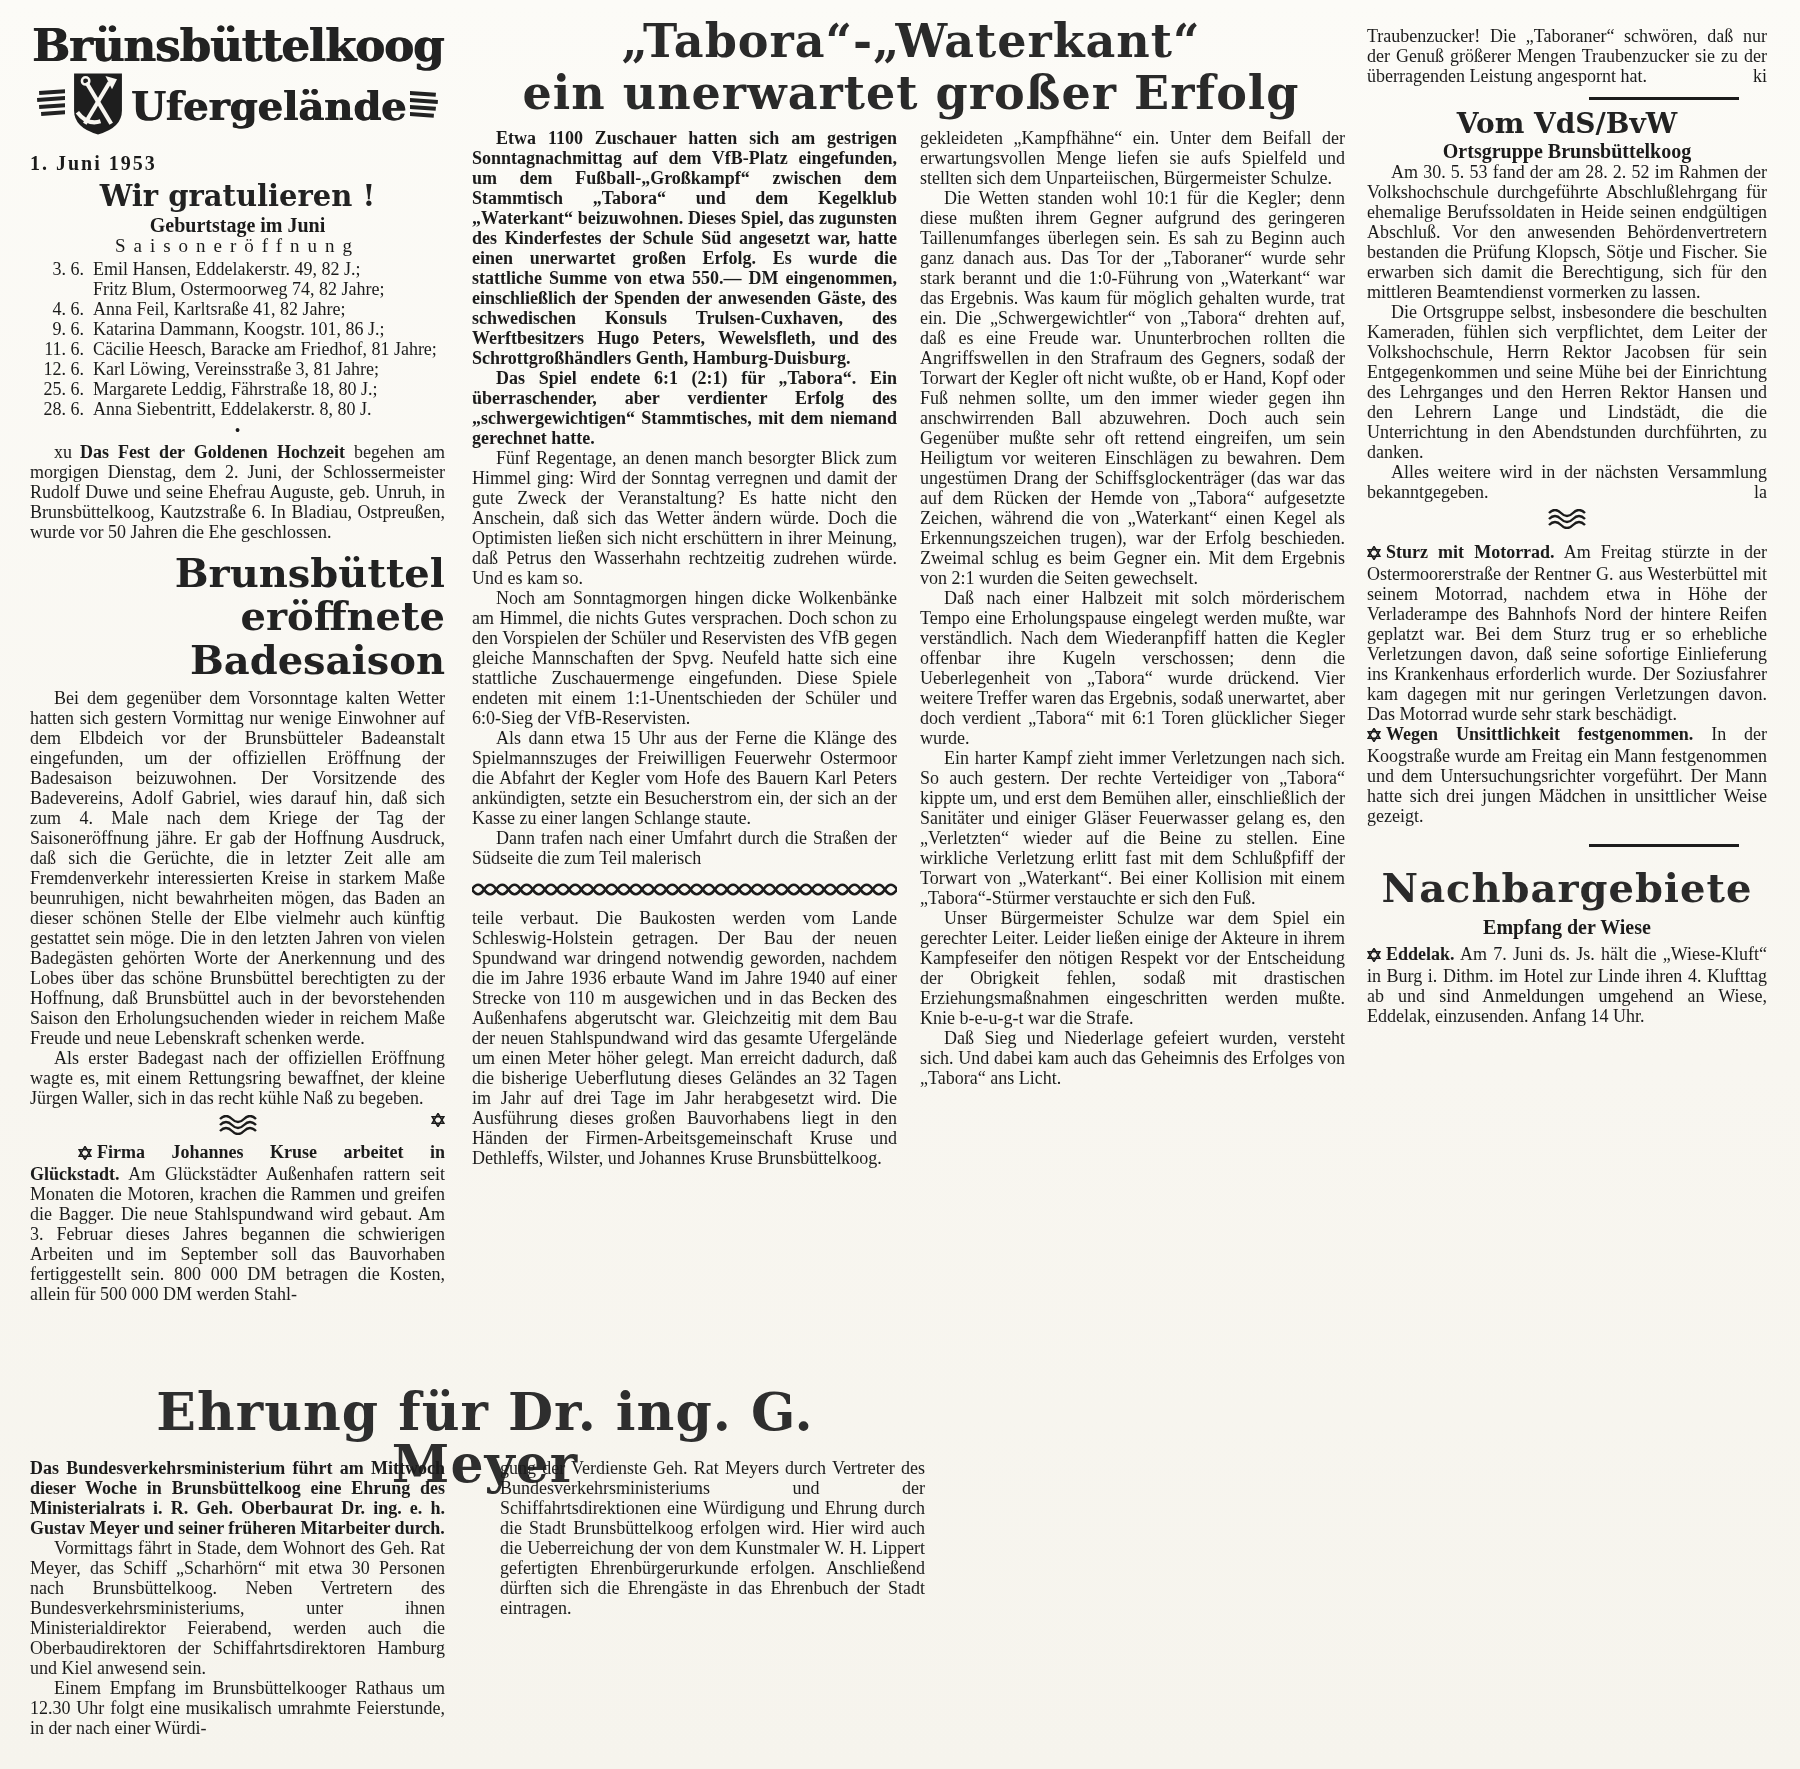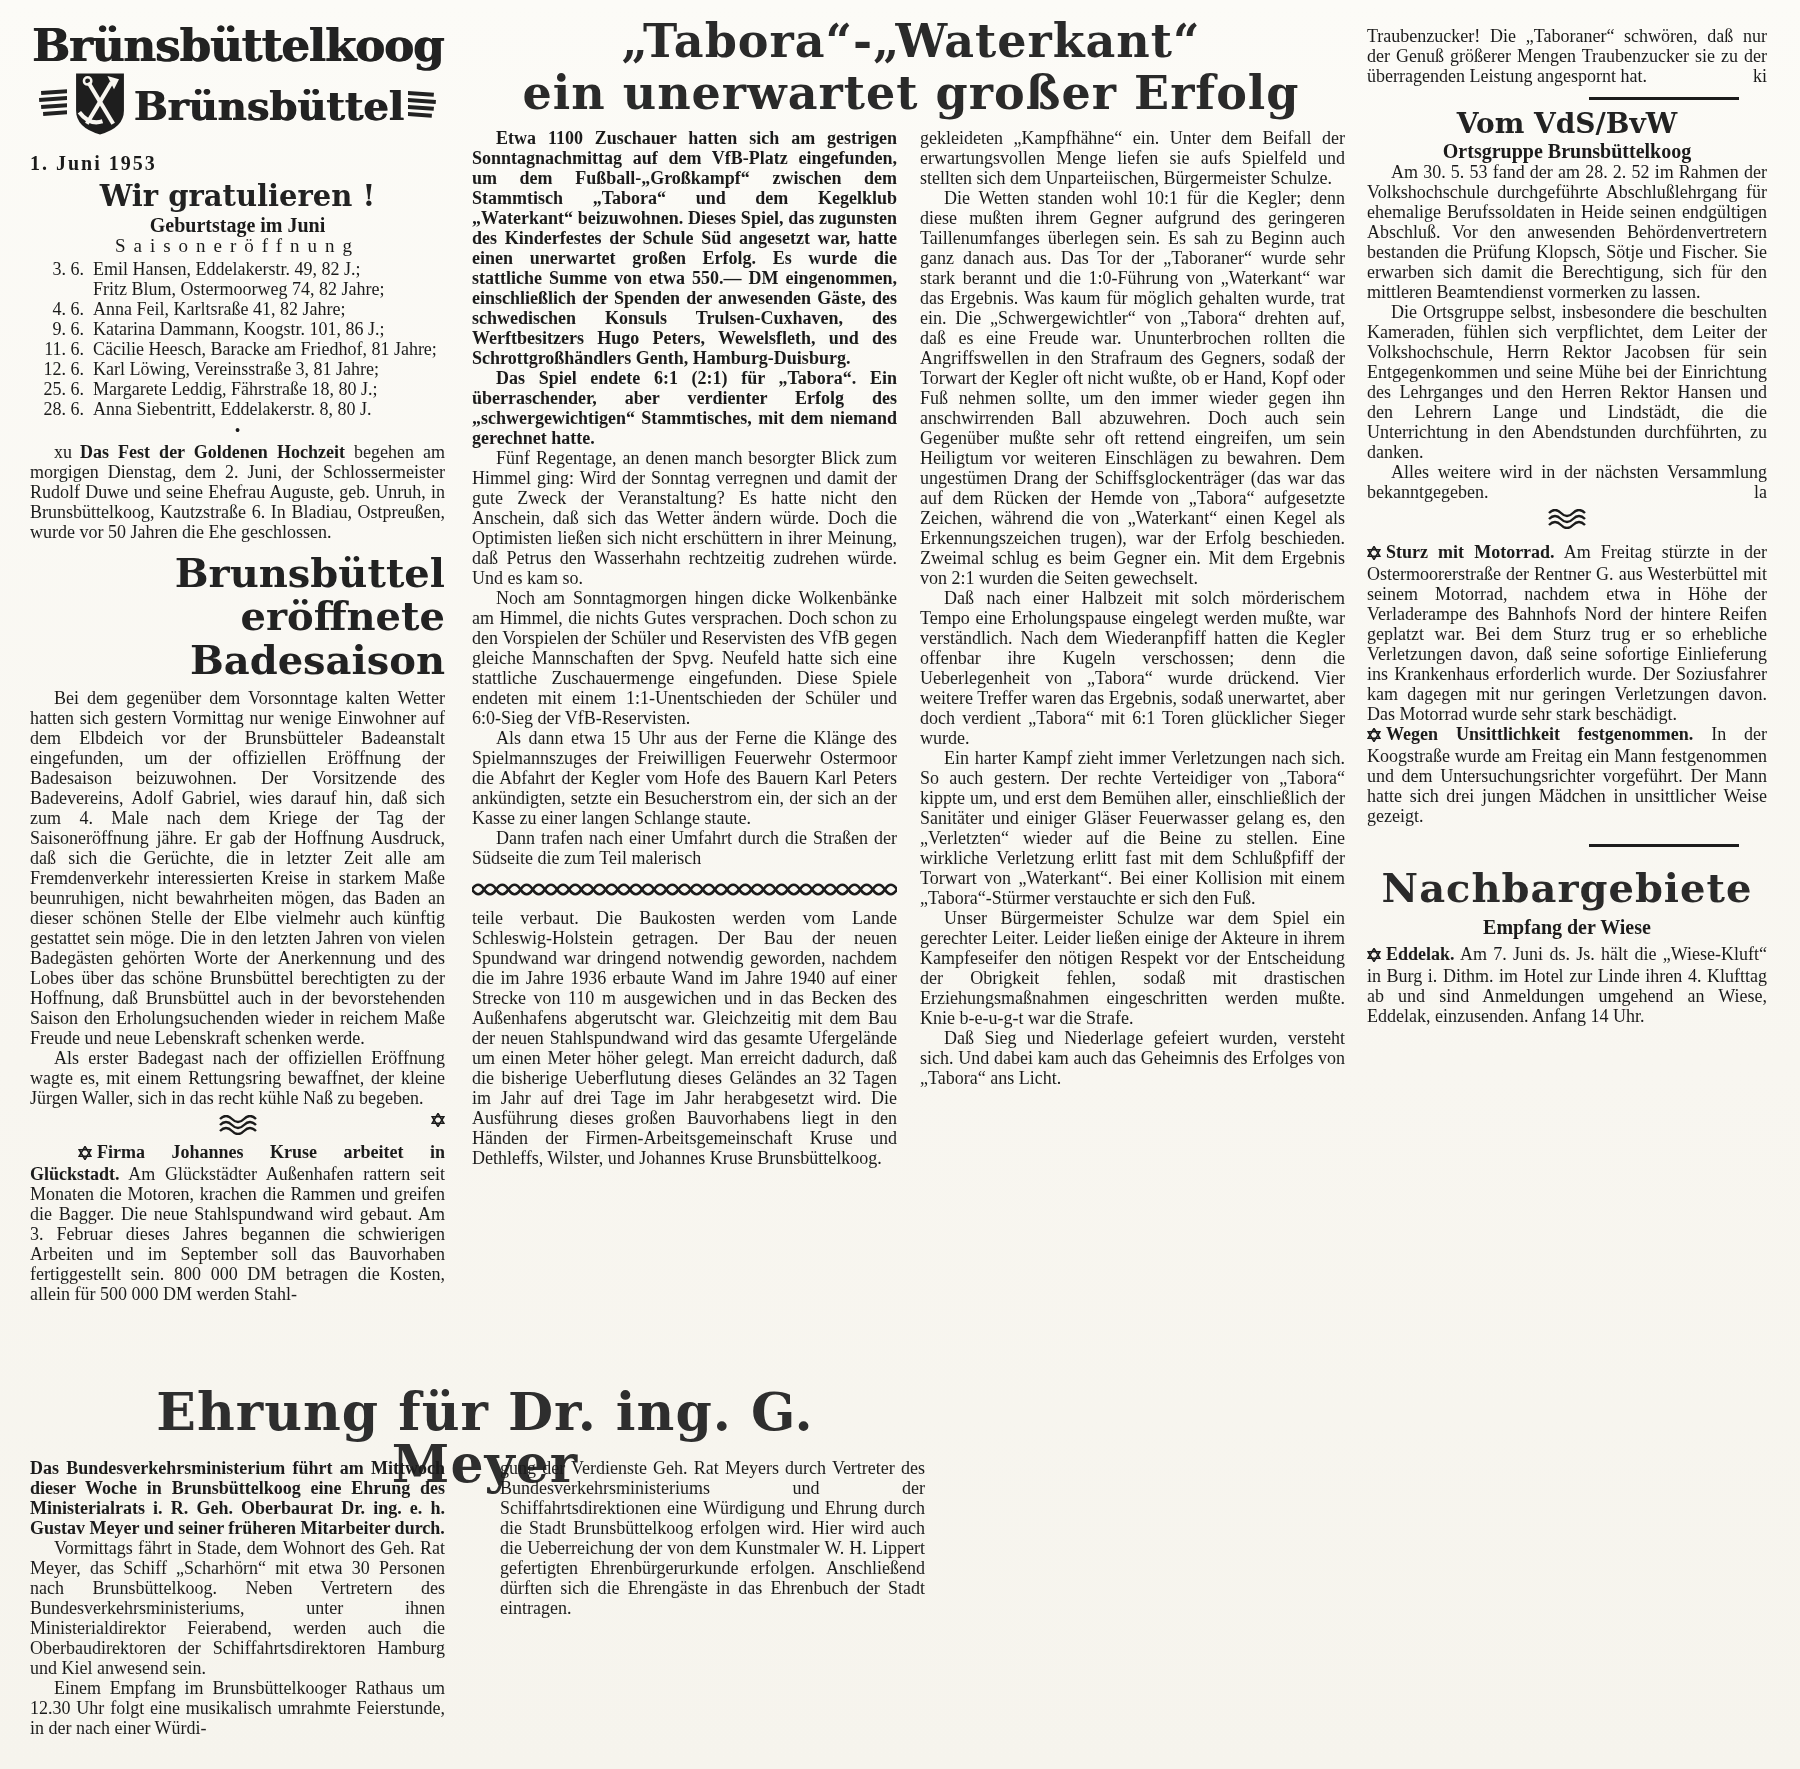--- a/index.html
+++ b/index.html
@@ -89,21 +89,21 @@
         <span>
           <svg width="58" height="66" viewBox="0 0 66 80">
             <path d="M4 3 h58 v45 q0 21 -29 29 q-29 -8 -29 -29 Z" fill="#1e1e1e"></path>
             <line x1="17" y1="64" x2="47" y2="14" stroke="#f8f6f0" stroke-width="5"></line>
             <path d="M42 6 L56 10 L50 22 Z" fill="#f8f6f0"></path>
             <line x1="49" y1="64" x2="19" y2="14" stroke="#f8f6f0" stroke-width="5"></line>
             <circle cx="18" cy="12" r="4.5" fill="none" stroke="#f8f6f0" stroke-width="3"></circle>
             <path d="M8 50 q12 16 28 11" fill="none" stroke="#f8f6f0" stroke-width="5"></path>
           </svg>
         </span>
-        <span class="mh2">Brünsbüttel</span>
+        <span class="mh2">Ufergelände</span>
         <span>
           <svg width="30" height="30" viewBox="0 0 30 30">
               <g fill="#222">
             <rect x="0" y="2" width="26" height="4" transform="rotate(4 0 2)"></rect>
             <rect x="0" y="9" width="28" height="4" transform="rotate(4 0 9)"></rect>
             <rect x="0" y="16" width="26" height="4" transform="rotate(4 0 16)"></rect>
             <rect x="0" y="23" width="24" height="4" transform="rotate(4 0 23)"></rect>
               </g>
           </svg>
         </span>

